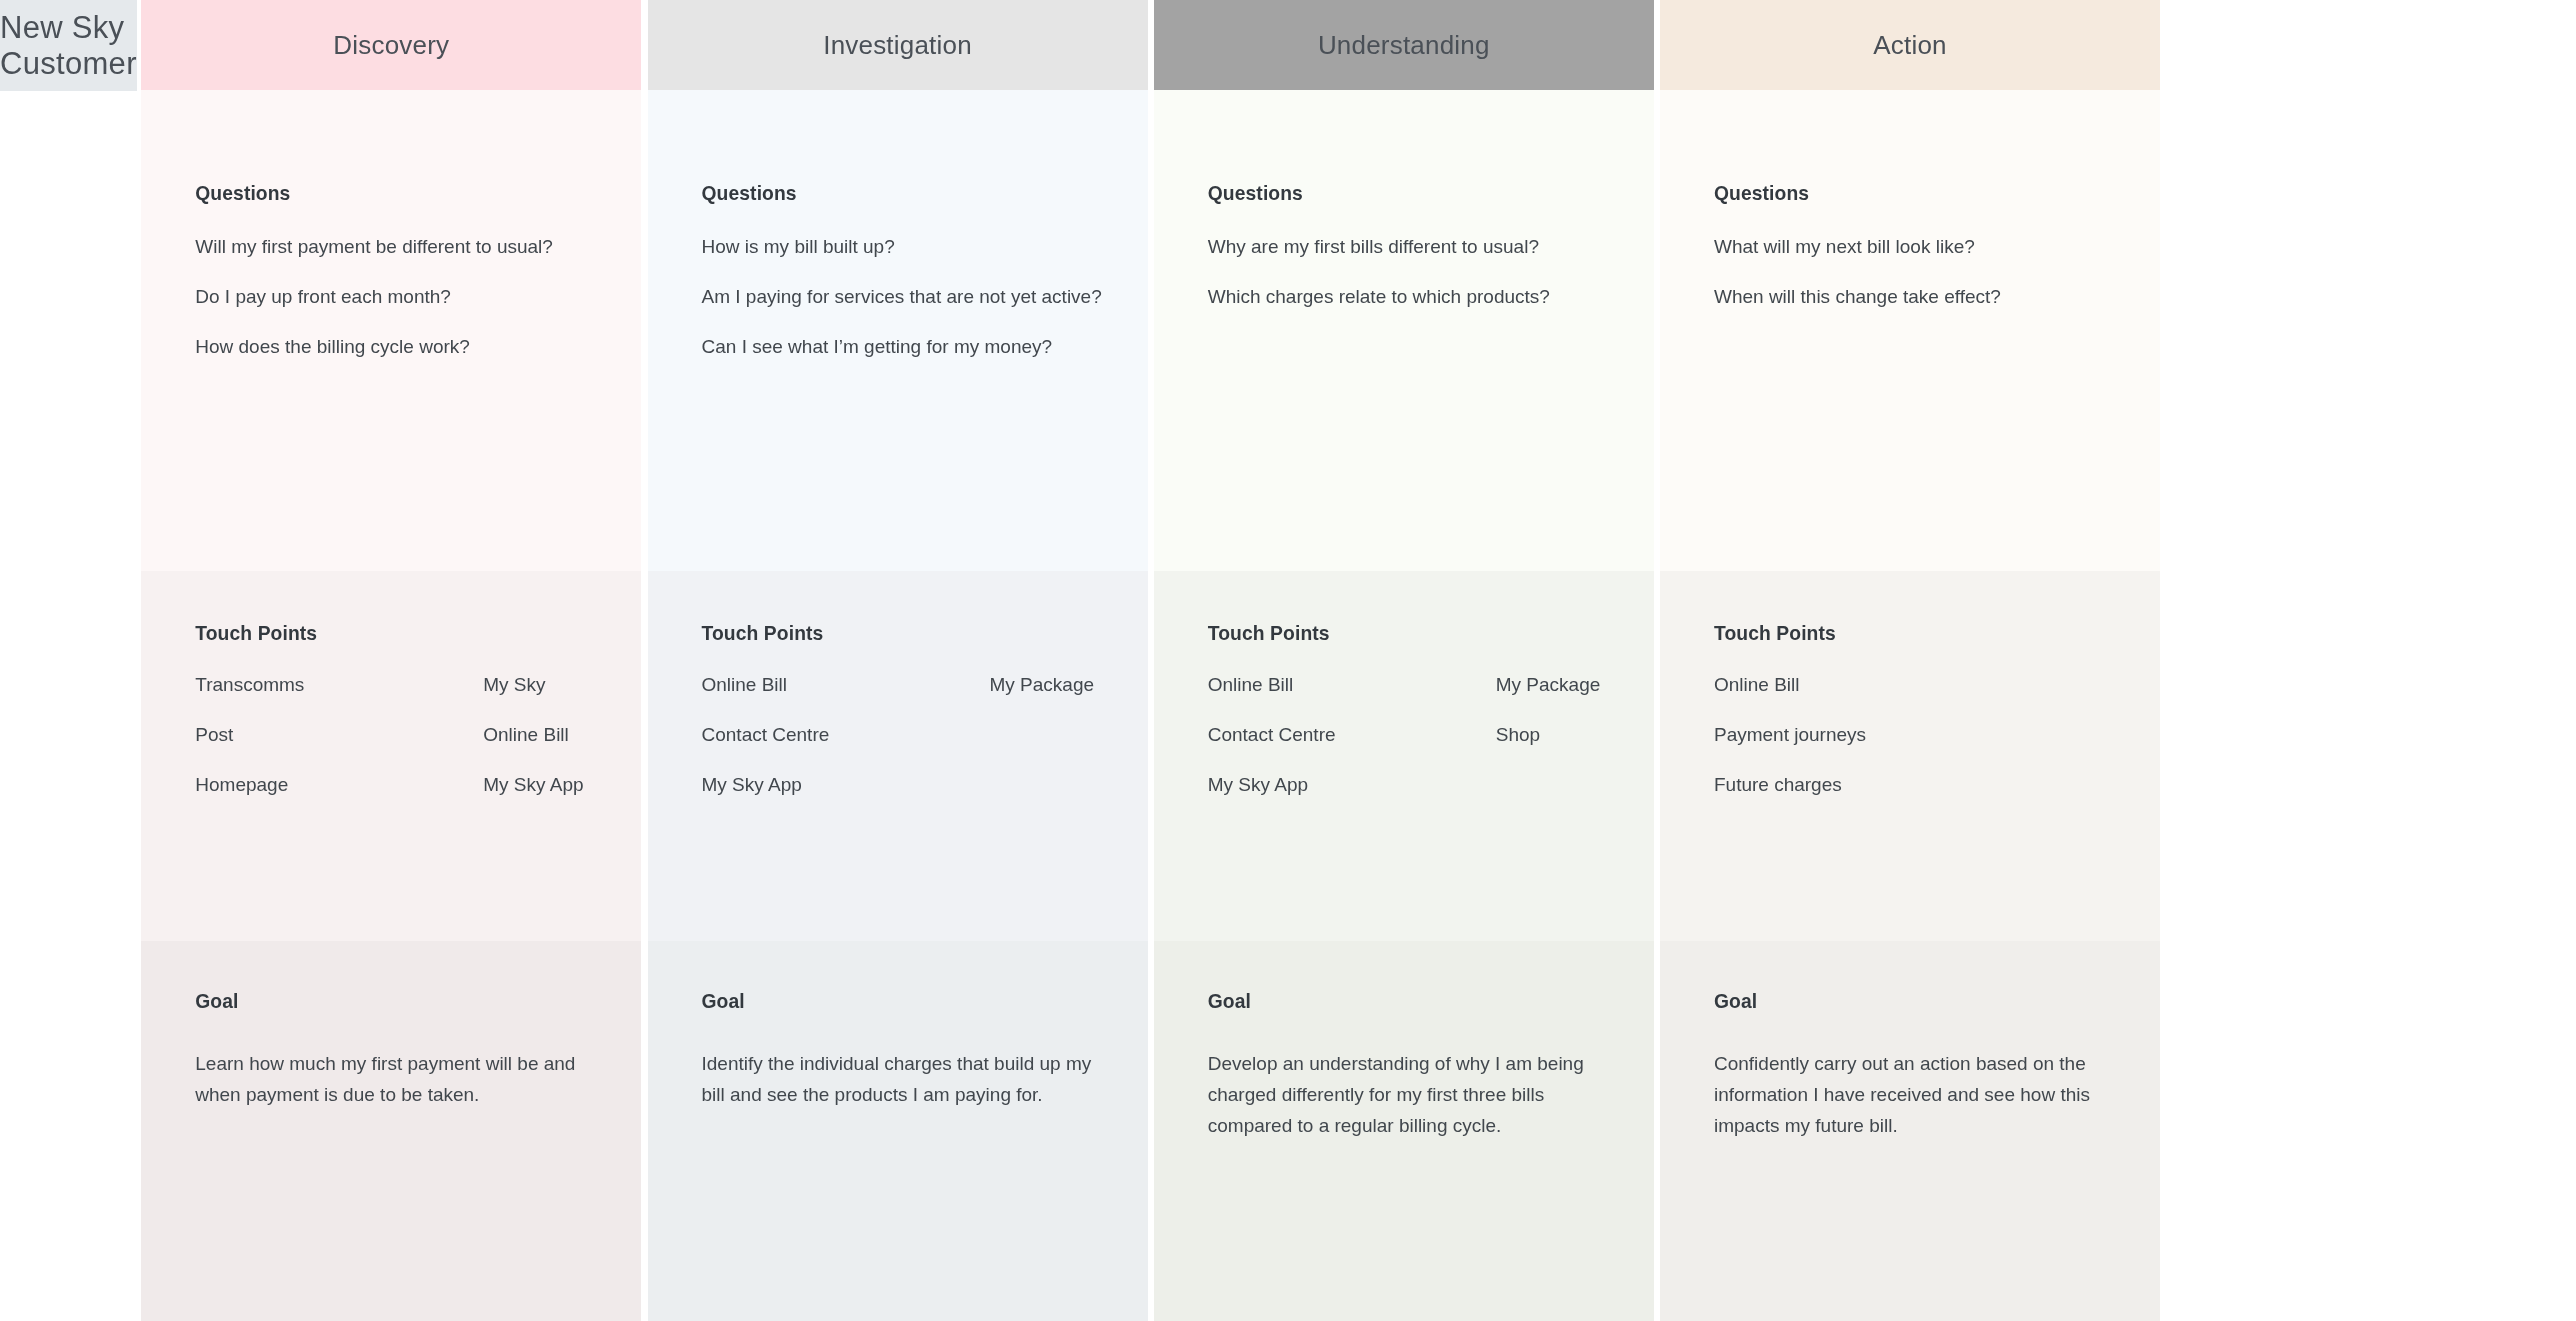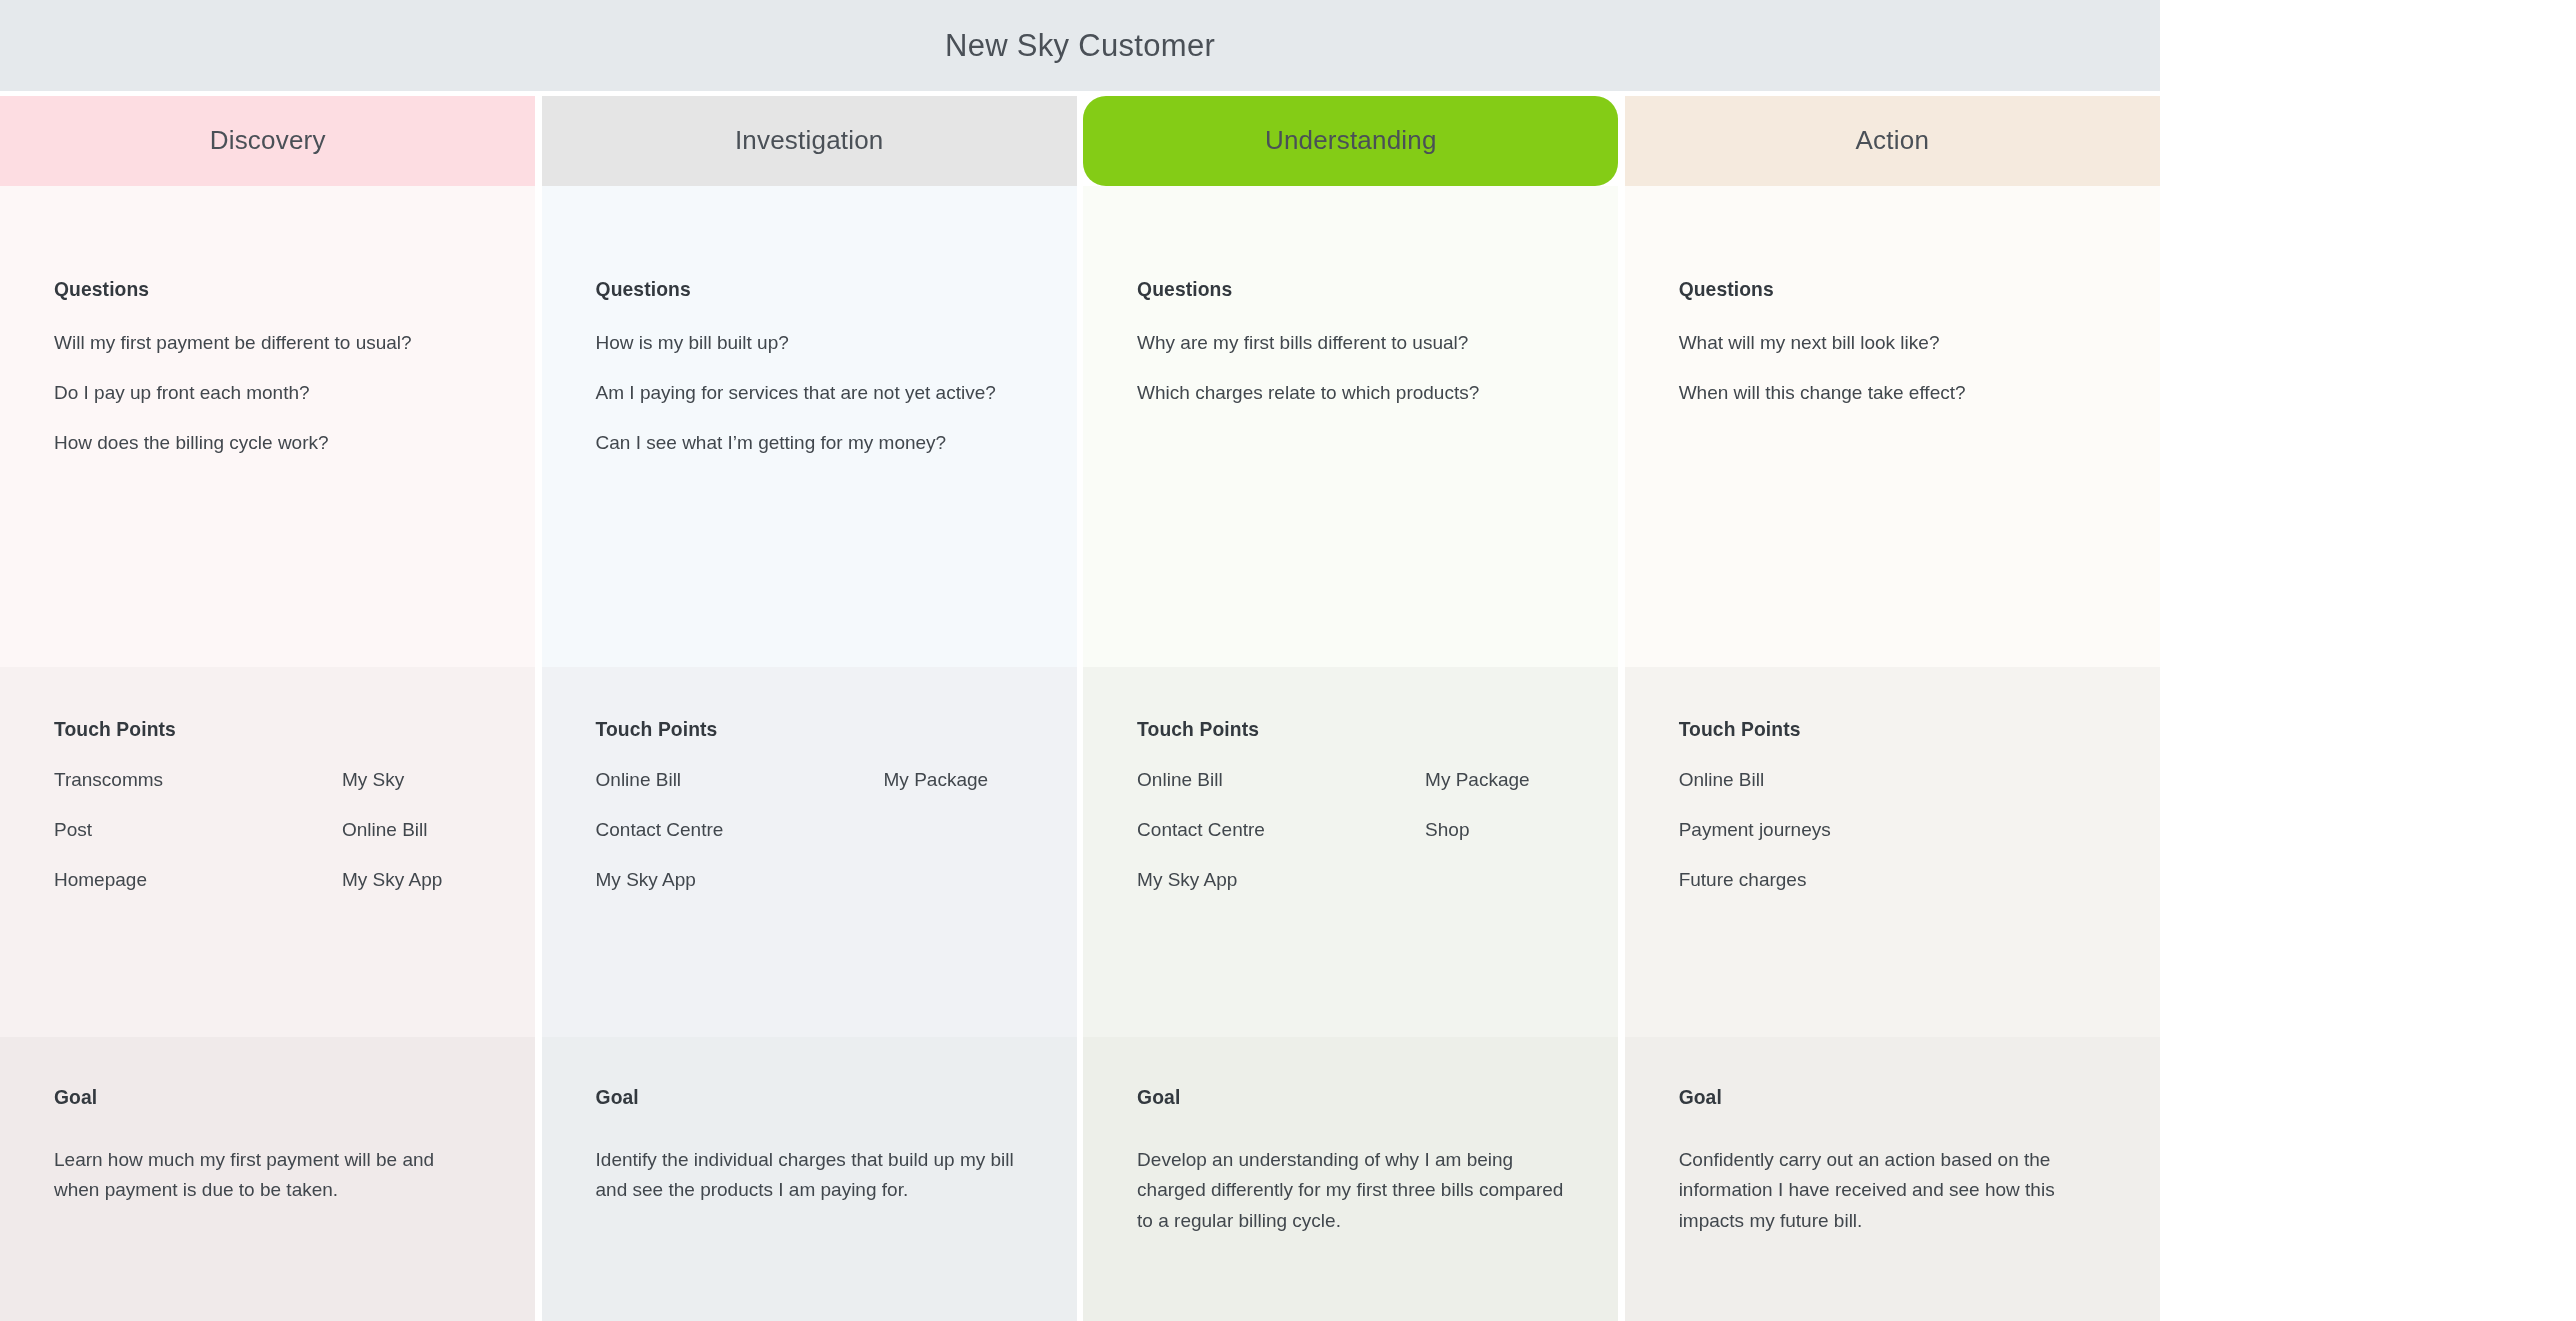--- a/index.html
+++ b/index.html
@@ -12,21 +12,21 @@
     width: 2576px;
     height: 1321px;
     font-family: "Liberation Sans", sans-serif;
     overflow: hidden;
   }
 
   .map {
     width: 2160px;
     height: 1321px;
     display: flex;
-    flex-direction: column;
+    flex-direction: row;
     background: #ffffff;
   }
 
   
   .title-band {
     height: 91px;
     flex: 0 0 91px;
     background: #e5e9ec;
     display: flex;
     align-items: center;
@@ -147,21 +147,21 @@
   .col-1 .col-header      { background: #fdddE2; }
   .col-1 .band-questions  { background: #fdf7f7; }
   .col-1 .band-touch      { background: #f7f1f1; }
   .col-1 .band-goal       { background: #f0eaea; }
 
   .col-2 .col-header      { background: #e5e5e5; }
   .col-2 .band-questions  { background: #f5f9fc; }
   .col-2 .band-touch      { background: #f0f2f5; }
   .col-2 .band-goal       { background: #ebeef0; }
 
-  .col-3 .col-header      { background: #84cc16; border-radius: 23px; }
+  .col-3 .col-header      { background: #a3a3a3; }
   .col-3 .band-questions  { background: #fafcf7; }
   .col-3 .band-touch      { background: #f2f4ef; }
   .col-3 .band-goal       { background: #edefe9; }
 
   .col-4 .col-header      { background: #f5eade; }
   .col-4 .band-questions  { background: #fdfbf8; }
   .col-4 .band-touch      { background: #f5f3f0; }
   .col-4 .band-goal       { background: #f0eeeb; }
 </style>
 </head>

